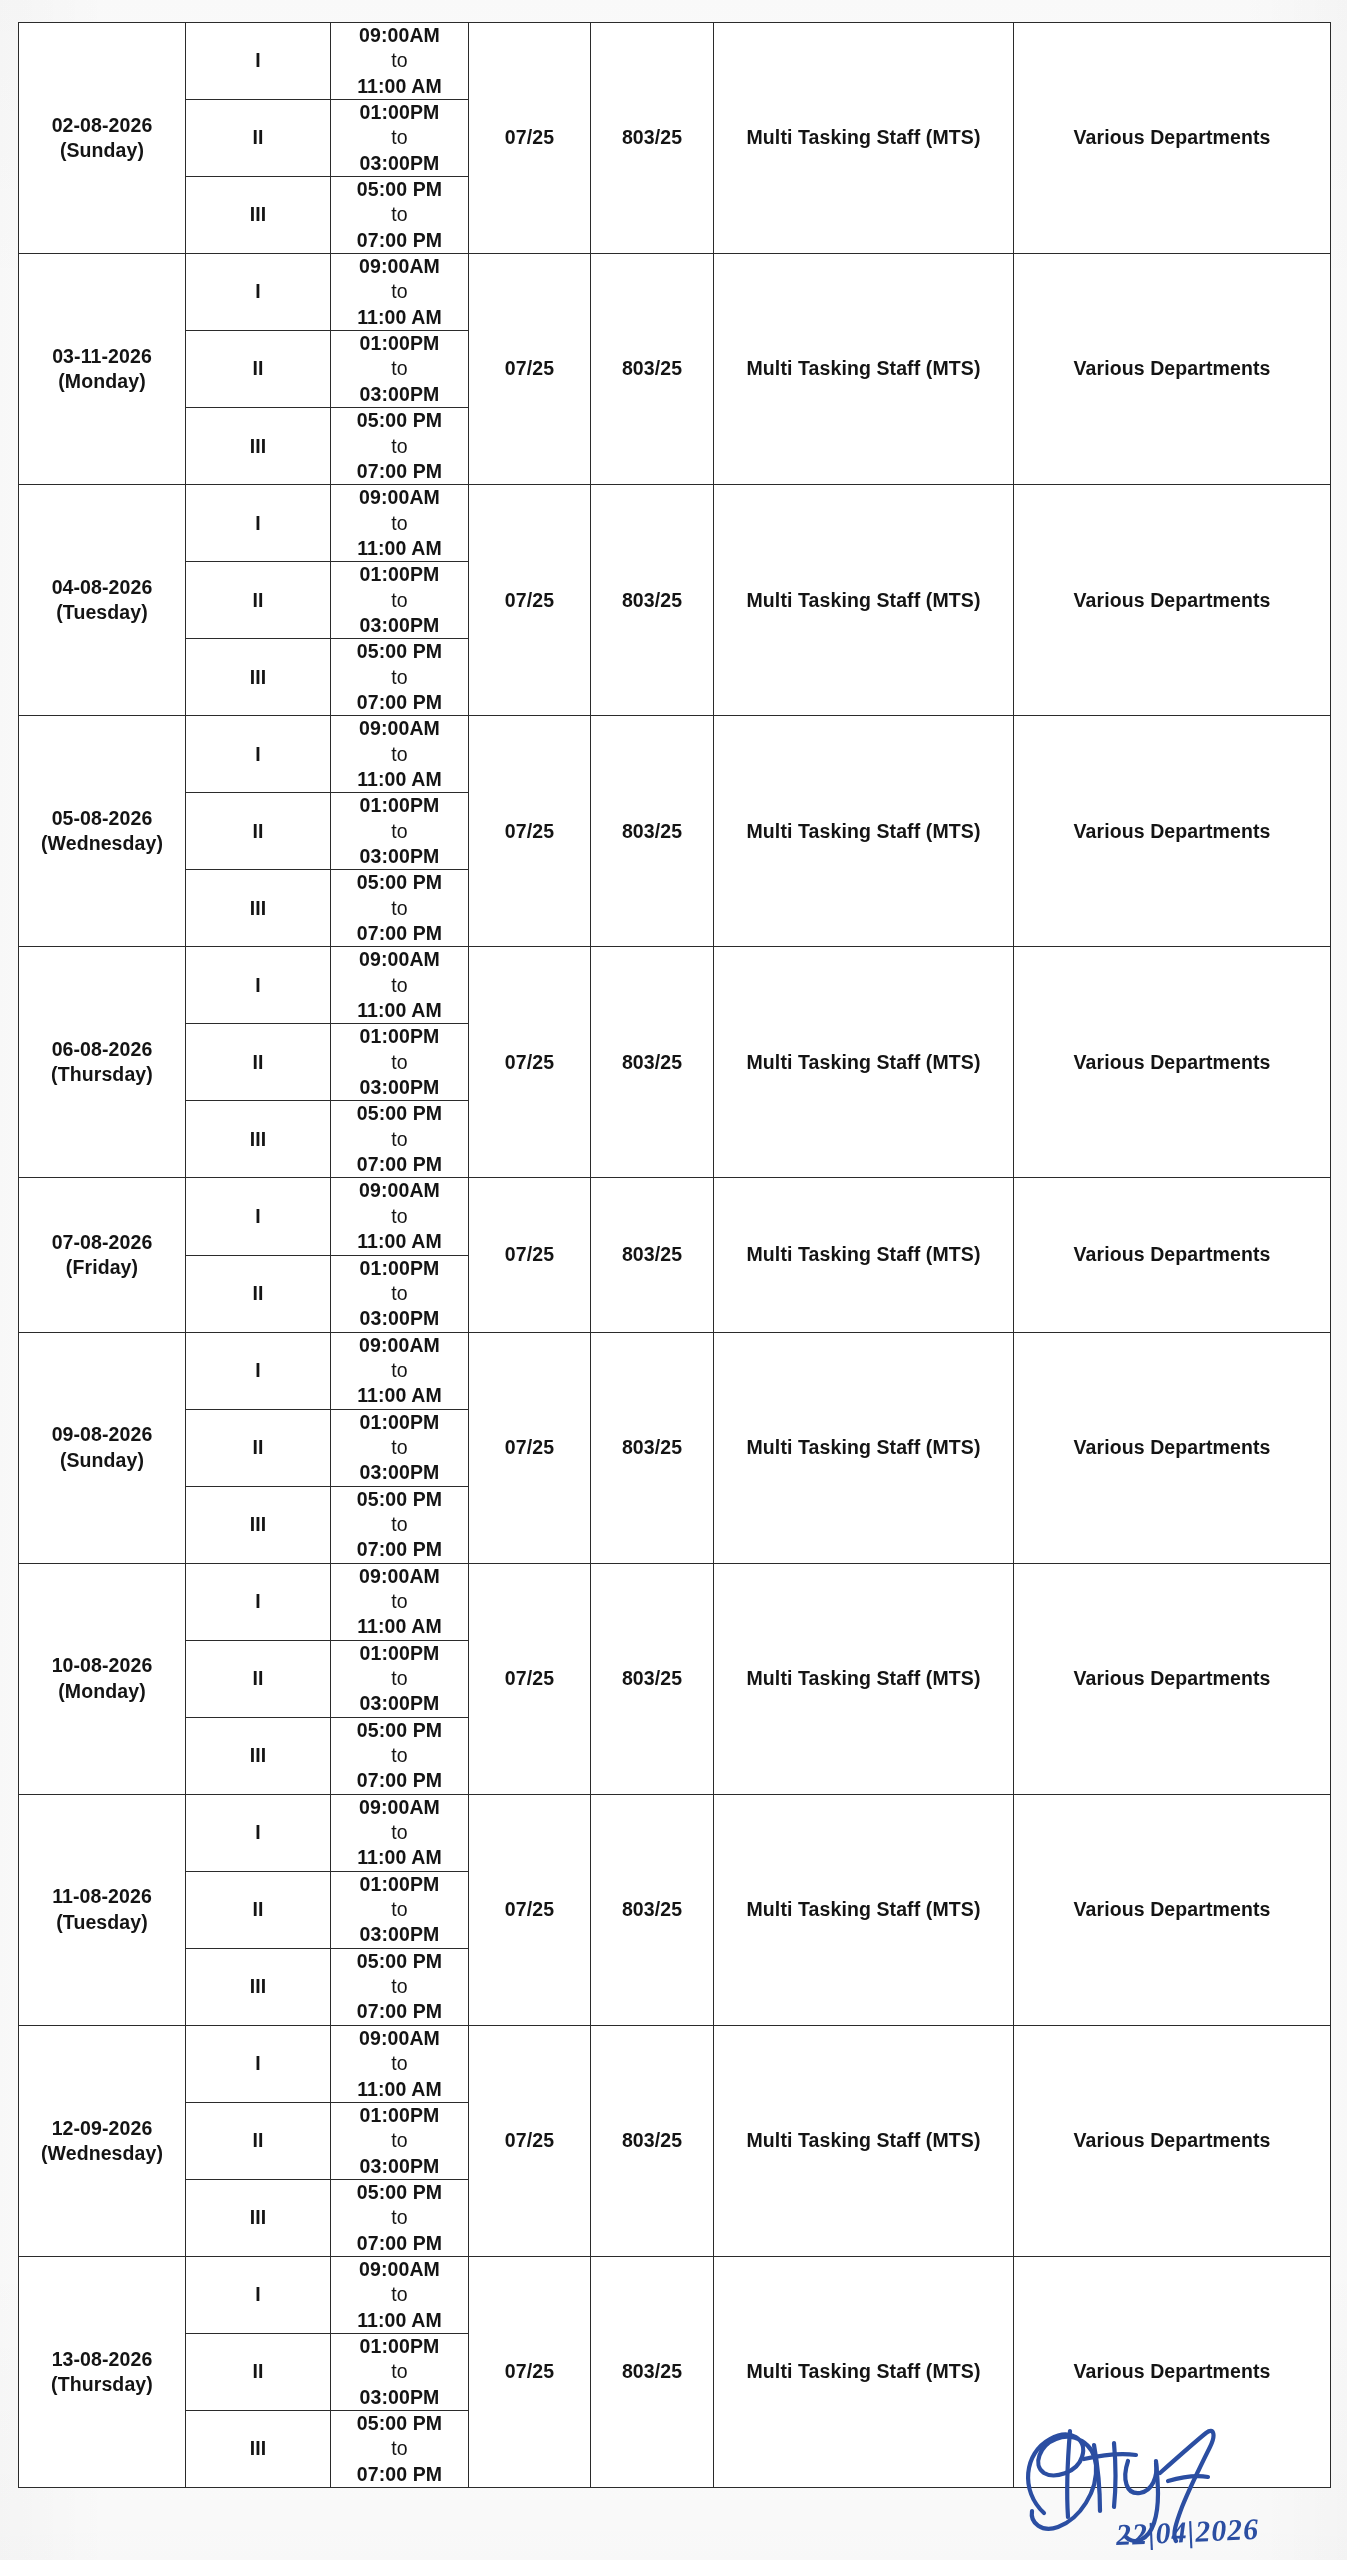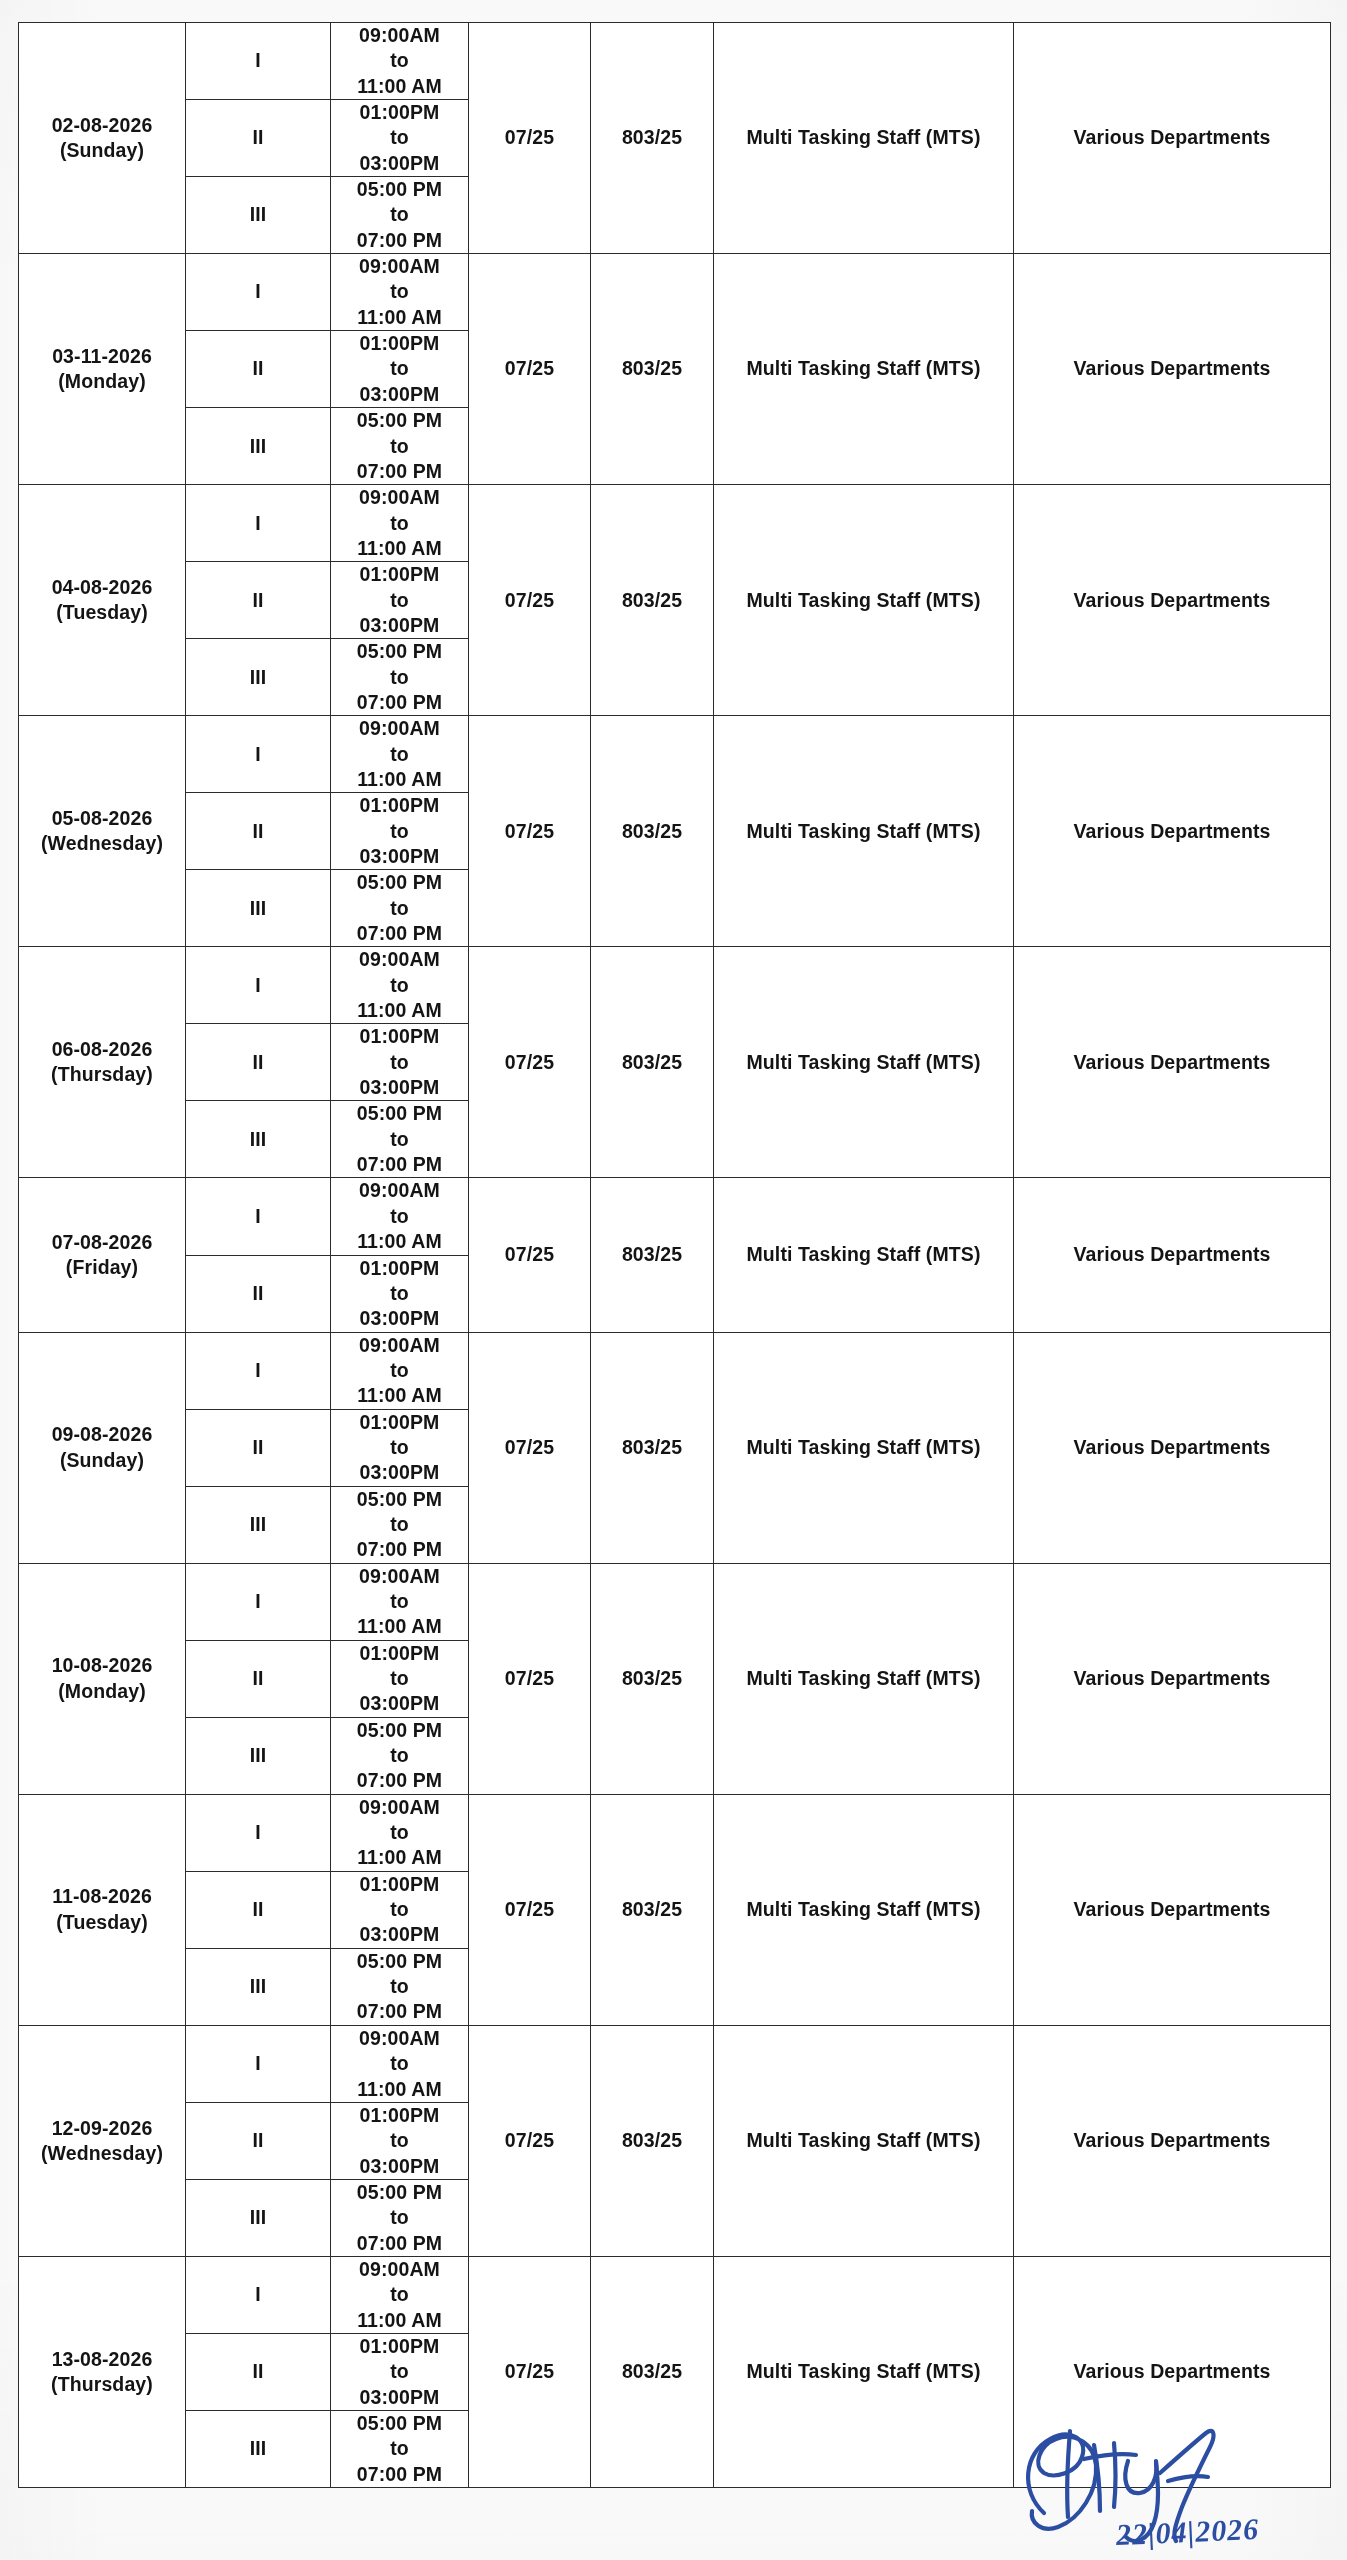--- a/index.html
+++ b/index.html
@@ -64,21 +64,21 @@
     font-size:19px;
     font-weight:bold;
     letter-spacing:1.4px;
   }
   td.time-cell{
     font-size:19.5px;
     line-height:1.30;
     padding-top:2px;padding-bottom:2px;
   }
   td.time-cell .t-line{display:block;white-space:nowrap;}
-  td.time-cell .t-mid{display:block;font-weight:bold;}
+  td.time-cell .t-mid{display:block;font-weight:normal;}
 
   td.merge-cell{
     font-size:19.5px;
     font-weight:bold;
   }
   td.name-cell{font-size:19.5px;}
   td.dept-cell{font-size:19.5px;}
 
   
   tr.shift-row{height:52px;}

